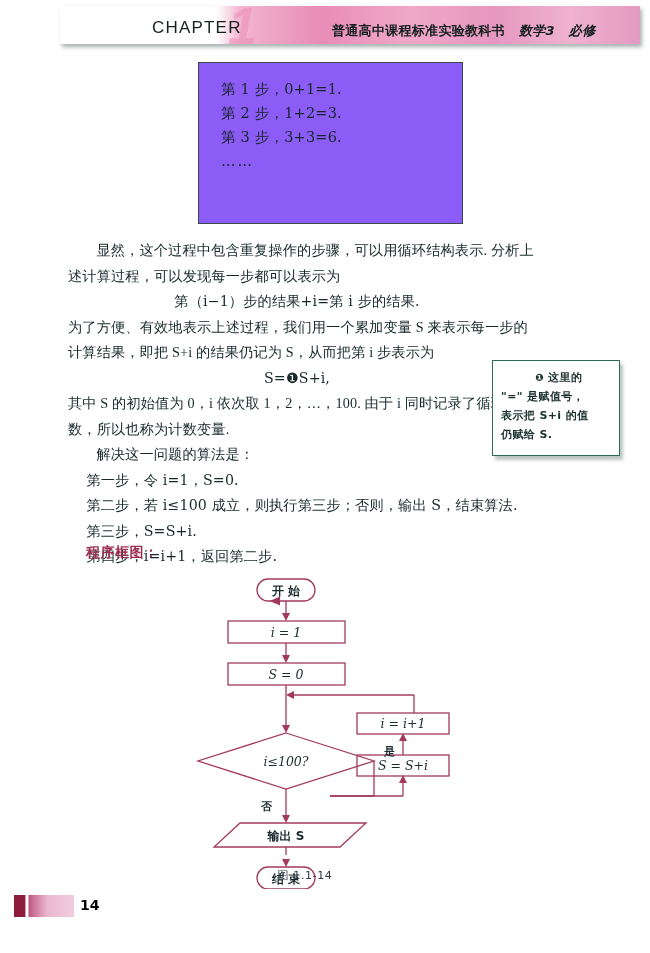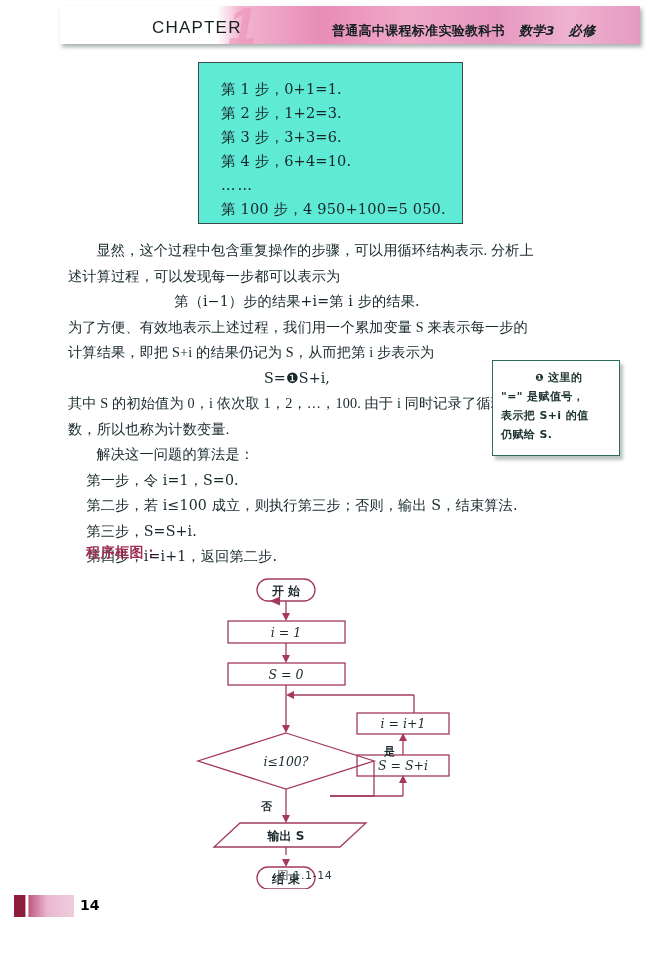--- a/index.html
+++ b/index.html
@@ -67,21 +67,21 @@
   .header-title .it { font-style: italic; }
 
   
   .steps-box {
     position: absolute;
     left: 198px;
     top: 62px;
     width: 265px;
     height: 162px;
     border: 1.6px solid #3a4a4a;
-    background: #5eead4;
+    background: #8b5cf6;
     box-sizing: border-box;
   }
   .steps-inner {
     padding: 14px 0 0 22px;
   }
   .step-line {
     font-size: 14.5px;
     line-height: 24px;
     white-space: nowrap;
     color: #18262a;
@@ -218,23 +218,21 @@
   <div class="header-title">
     <span>普通高中课程标准实验教科书</span><span class="sp"></span><span class="it">数学3</span><span class="sp"></span><span class="it">必修</span>
   </div>
 </div>
 
 <div class="steps-box">
   <div class="steps-inner">
     <div class="step-line">第 1 步，0+1=1.</div>
     <div class="step-line">第 2 步，1+2=3.</div>
     <div class="step-line">第 3 步，3+3=6.</div>
-    <div class="step-line">第 4 步，6+4=10.</div>
     <div class="dots-line">……</div>
-    <div class="step-line">第 100 步，4 950+100=5 050.</div>
   </div>
 </div>
 
 <div class="body-text">
   <p class="para indent2">显然，这个过程中包含重复操作的步骤，可以用循环结构表示. 分析上述计算过程，可以发现每一步都可以表示为</p>
   <p class="centerline">第（i−1）步的结果+i=第 i 步的结果.</p>
   <p class="para">为了方便、有效地表示上述过程，我们用一个累加变量 S 来表示每一步的计算结果，即把 S+i 的结果仍记为 S，从而把第 i 步表示为</p>
   <p class="centerline">S=❶S+i,</p>
   <p class="para">其中 S 的初始值为 0，i 依次取 1，2，…，100. 由于 i 同时记录了循环的次数，所以也称为计数变量.</p>
   <p class="para indent2">解决这一问题的算法是：</p>

